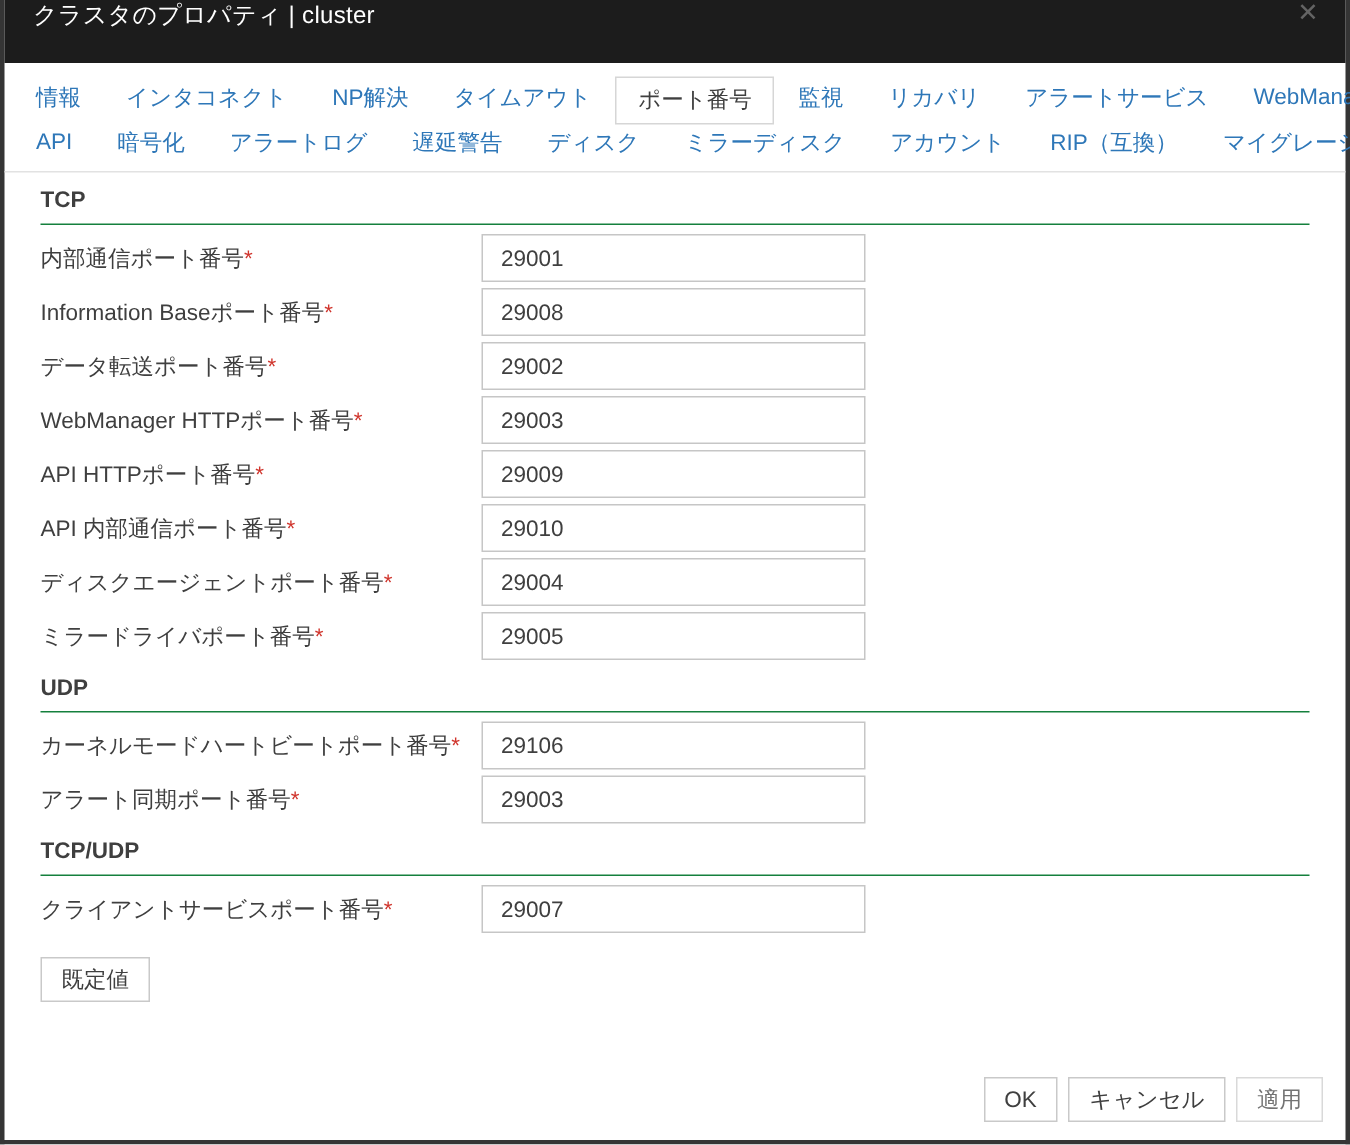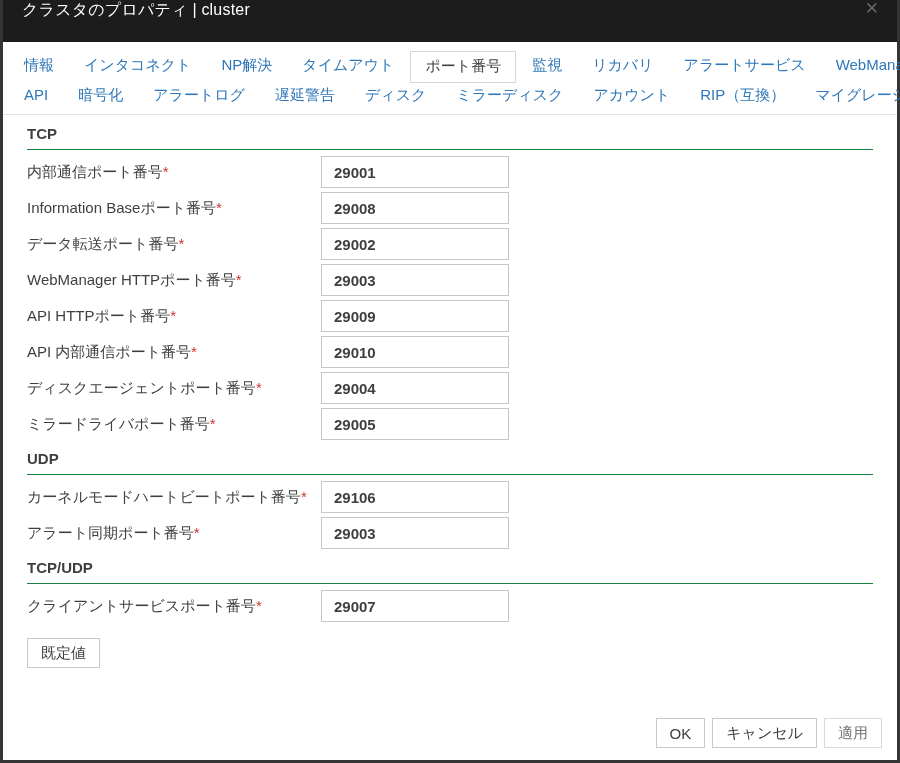--- a/index.html
+++ b/index.html
@@ -36,24 +36,23 @@
   .content { padding:0 24px; }
   .section-heading {
     margin-top:10px; font-size:15px; font-weight:bold; color:#3f3f3f;
     line-height:18px; padding-bottom:6px; border-bottom:1px solid #15803d;
   }
   .field-row { display:flex; align-items:center; margin-top:4px; }
   .section-heading + .field-row { margin-top:6px; }
   .field-label { width:294px; flex:none; font-size:15px; color:#3f3f3f; }
   .required { color:#d0342c; }
   .port-input {
-    width:188px; height:32px; border:1px solid #c6c6c6; background:#fff;
+    width:256px; height:32px; border:1px solid #c6c6c6; background:#fff;
     padding:0 12px; font-size:15px; color:#3f3f3f; font-family:inherit;
     outline:none;
-    font-weight:bold;
   }
 
   
   .btn {
     height:30px; padding:0 13px; background:#fff; border:1px solid #c9c9c9;
     font-size:15px; color:#3f3f3f; font-family:inherit; cursor:pointer;
     white-space:nowrap;
   }
   .btn:disabled { color:#737373; border-color:#d9d9d9; cursor:default; }
   .default-btn-wrap { margin-top:16px; }

